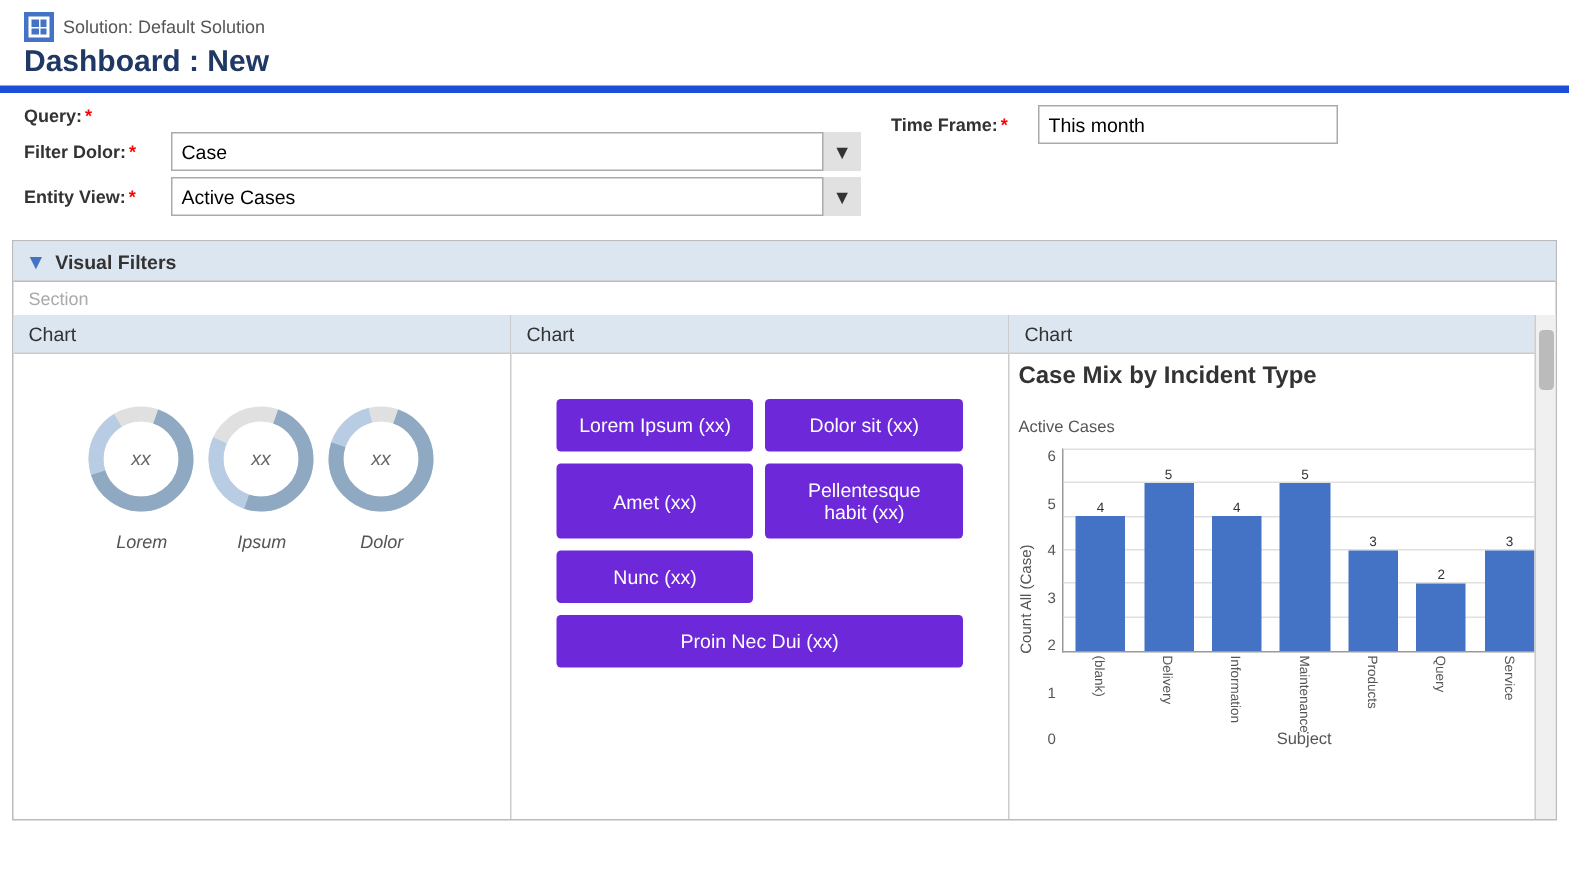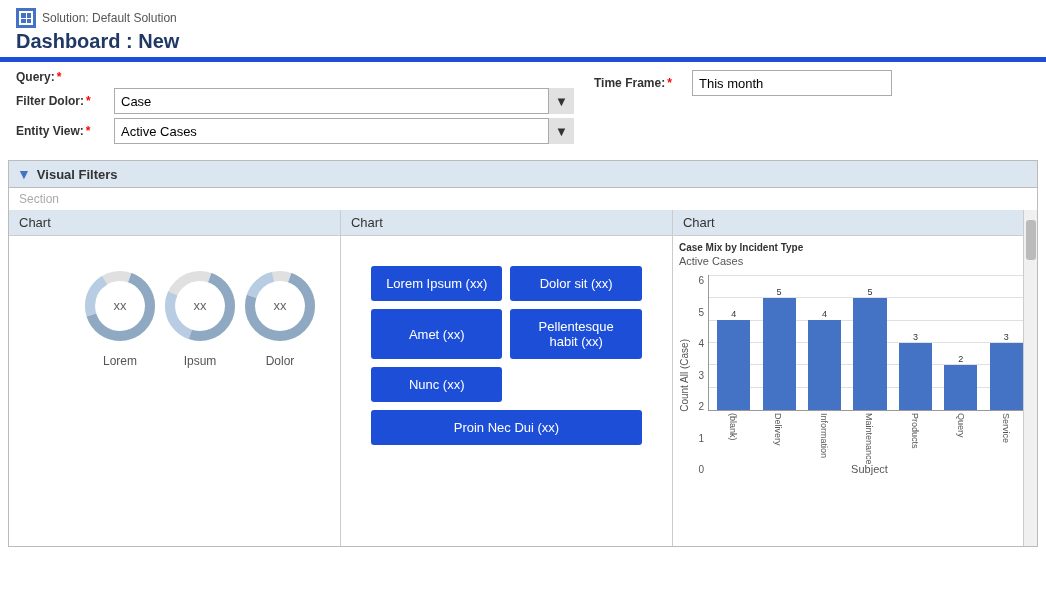--- a/index.html
+++ b/index.html
@@ -32,32 +32,32 @@
 
     .charts-row { display: flex; flex-direction: row; gap: 0; }
 
     .chart-panel { flex: 1; border-right: 1px solid #ccc; }
     .chart-panel:last-child { border-right: none; }
     .chart-header { background: #dce6f1; padding: 5px 10px; font-size: 13px; font-weight: 500; border-bottom: 1px solid #ccc; }
 
     .chart-body { padding: 10px; min-height: 310px; position: relative; }
 
     
-    .donut-row { display: flex; justify-content: flex-end; align-items: center; padding: 20px 10px 10px; }
+    .donut-row { display: flex; justify-content: center; align-items: center; padding: 20px 10px 10px; font-style: italic; }
     .donut-item { display: flex; flex-direction: column; align-items: center; gap: 8px; }
     .donut-svg { }
 
     
     .bubble-grid { display: grid; grid-template-columns: 1fr 1fr; gap: 8px; padding: 20px 20px; }
-    .bubble { background: #1d4ed8; color: #fff; border-radius: 3px; padding: 10px 14px; font-size: 13px; display: flex; align-items: center; justify-content: center; text-align: center; }
+    .bubble { background: #6d28d9; color: #fff; border-radius: 3px; padding: 10px 14px; font-size: 13px; display: flex; align-items: center; justify-content: center; text-align: center; }
     .bubble-large { grid-column: span 2; }
 
     
     .bar-chart-container { padding: 6px; }
-    .bar-chart-title { font-size: 10px; font-weight: 600; margin-bottom: 2px; }
+    .bar-chart-title { font-size: 16px; font-weight: 600; margin-bottom: 19px; }
     .bar-chart-subtitle { font-size: 11px; color: #555; margin-bottom: 8px; }
     .chart-xaxis-title { text-align: center; font-size: 11px; color: #555; margin-top: 2px; }
 
     .scrollbar-right { width: 14px; background: #f0f0f0; border-left: 1px solid #ccc; display: flex; flex-direction: column; align-items: center; }
     .scrollbar-thumb { width: 10px; height: 40px; background: #bbb; border-radius: 3px; margin-top: 10px; }
   </style>
 </head>
 <body>
 
 <div class="header">

